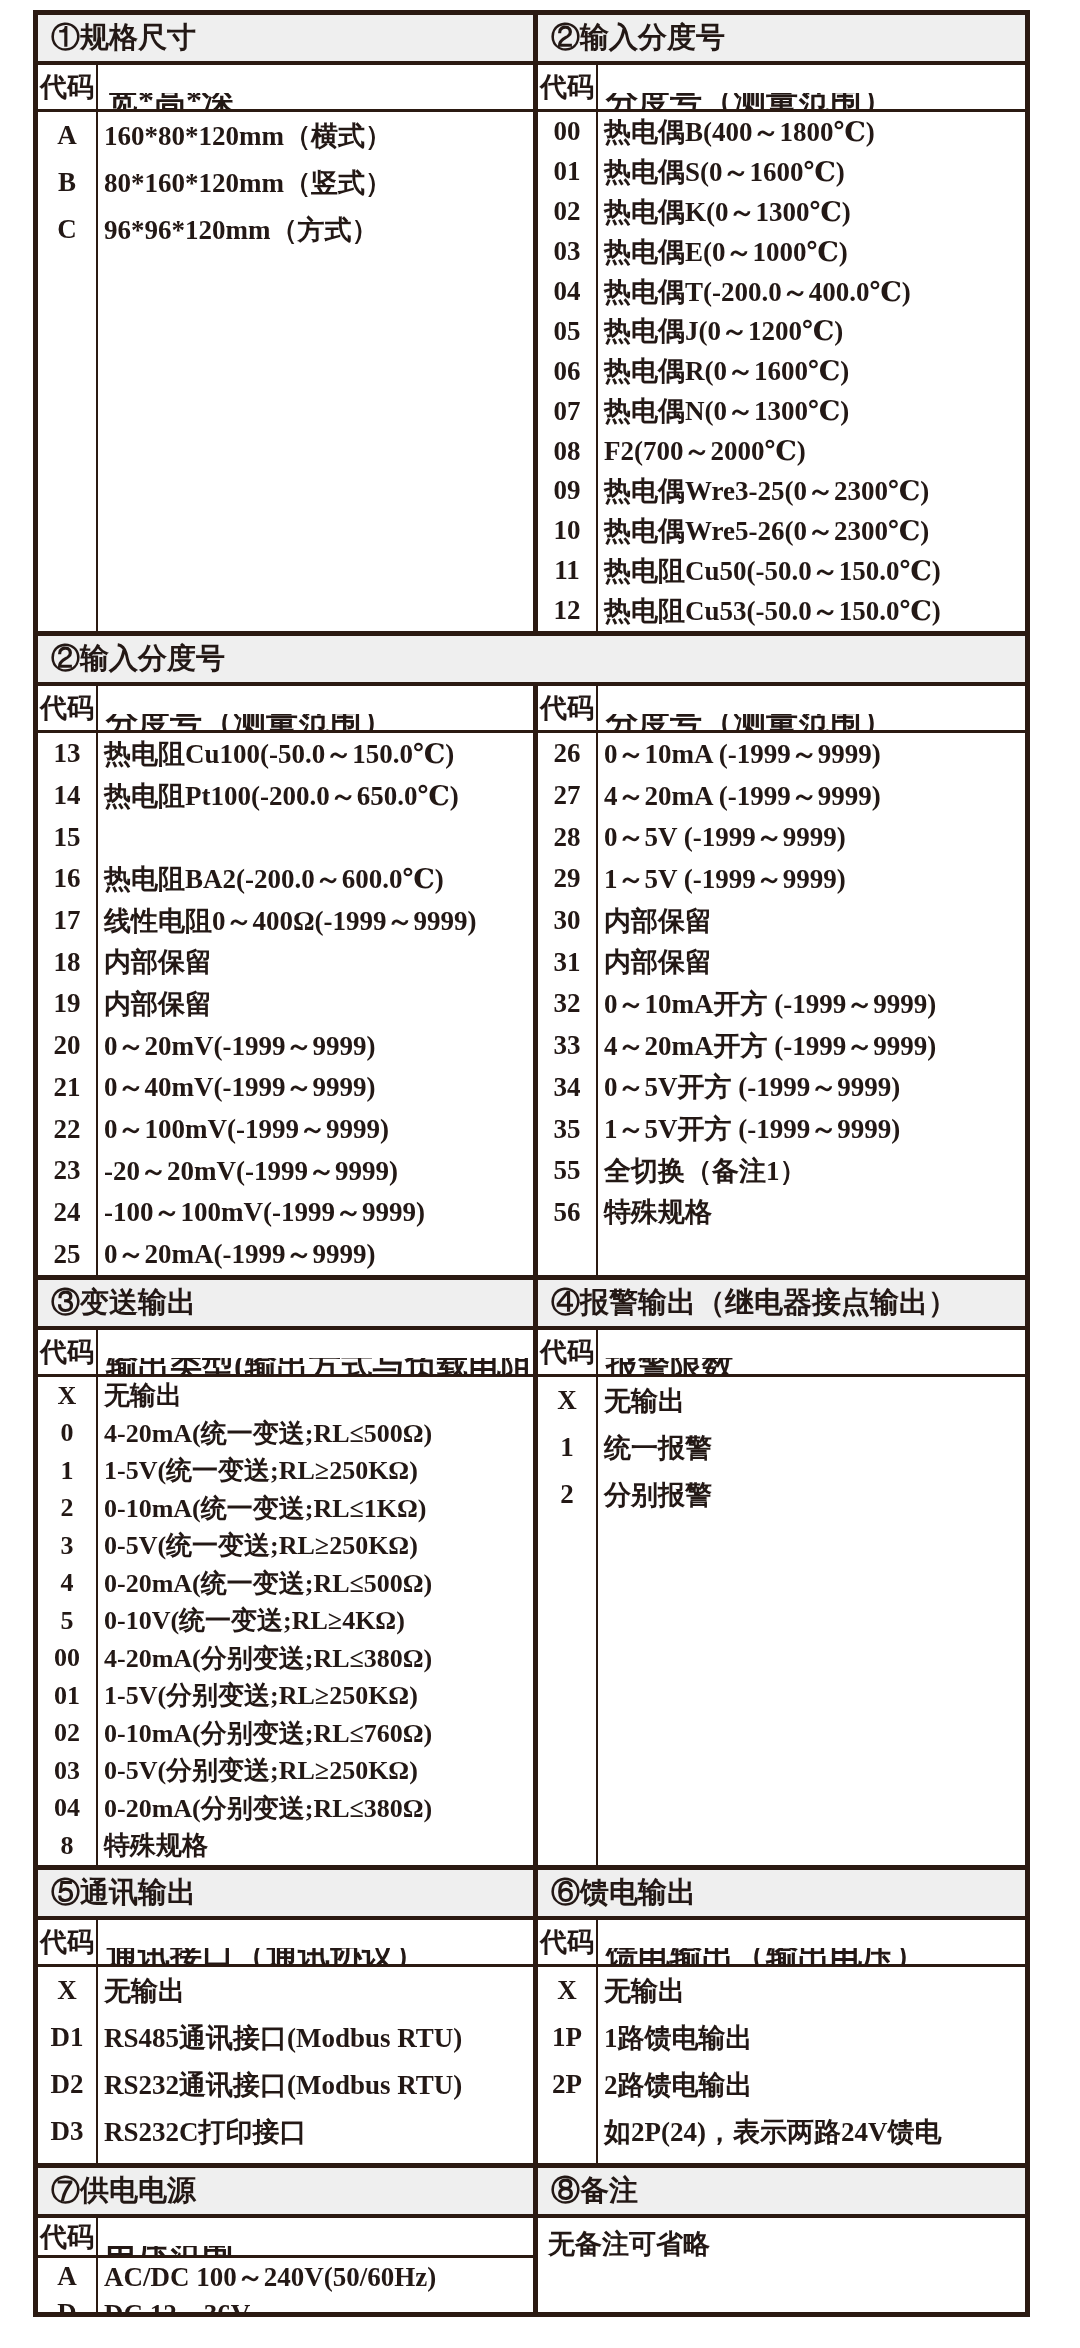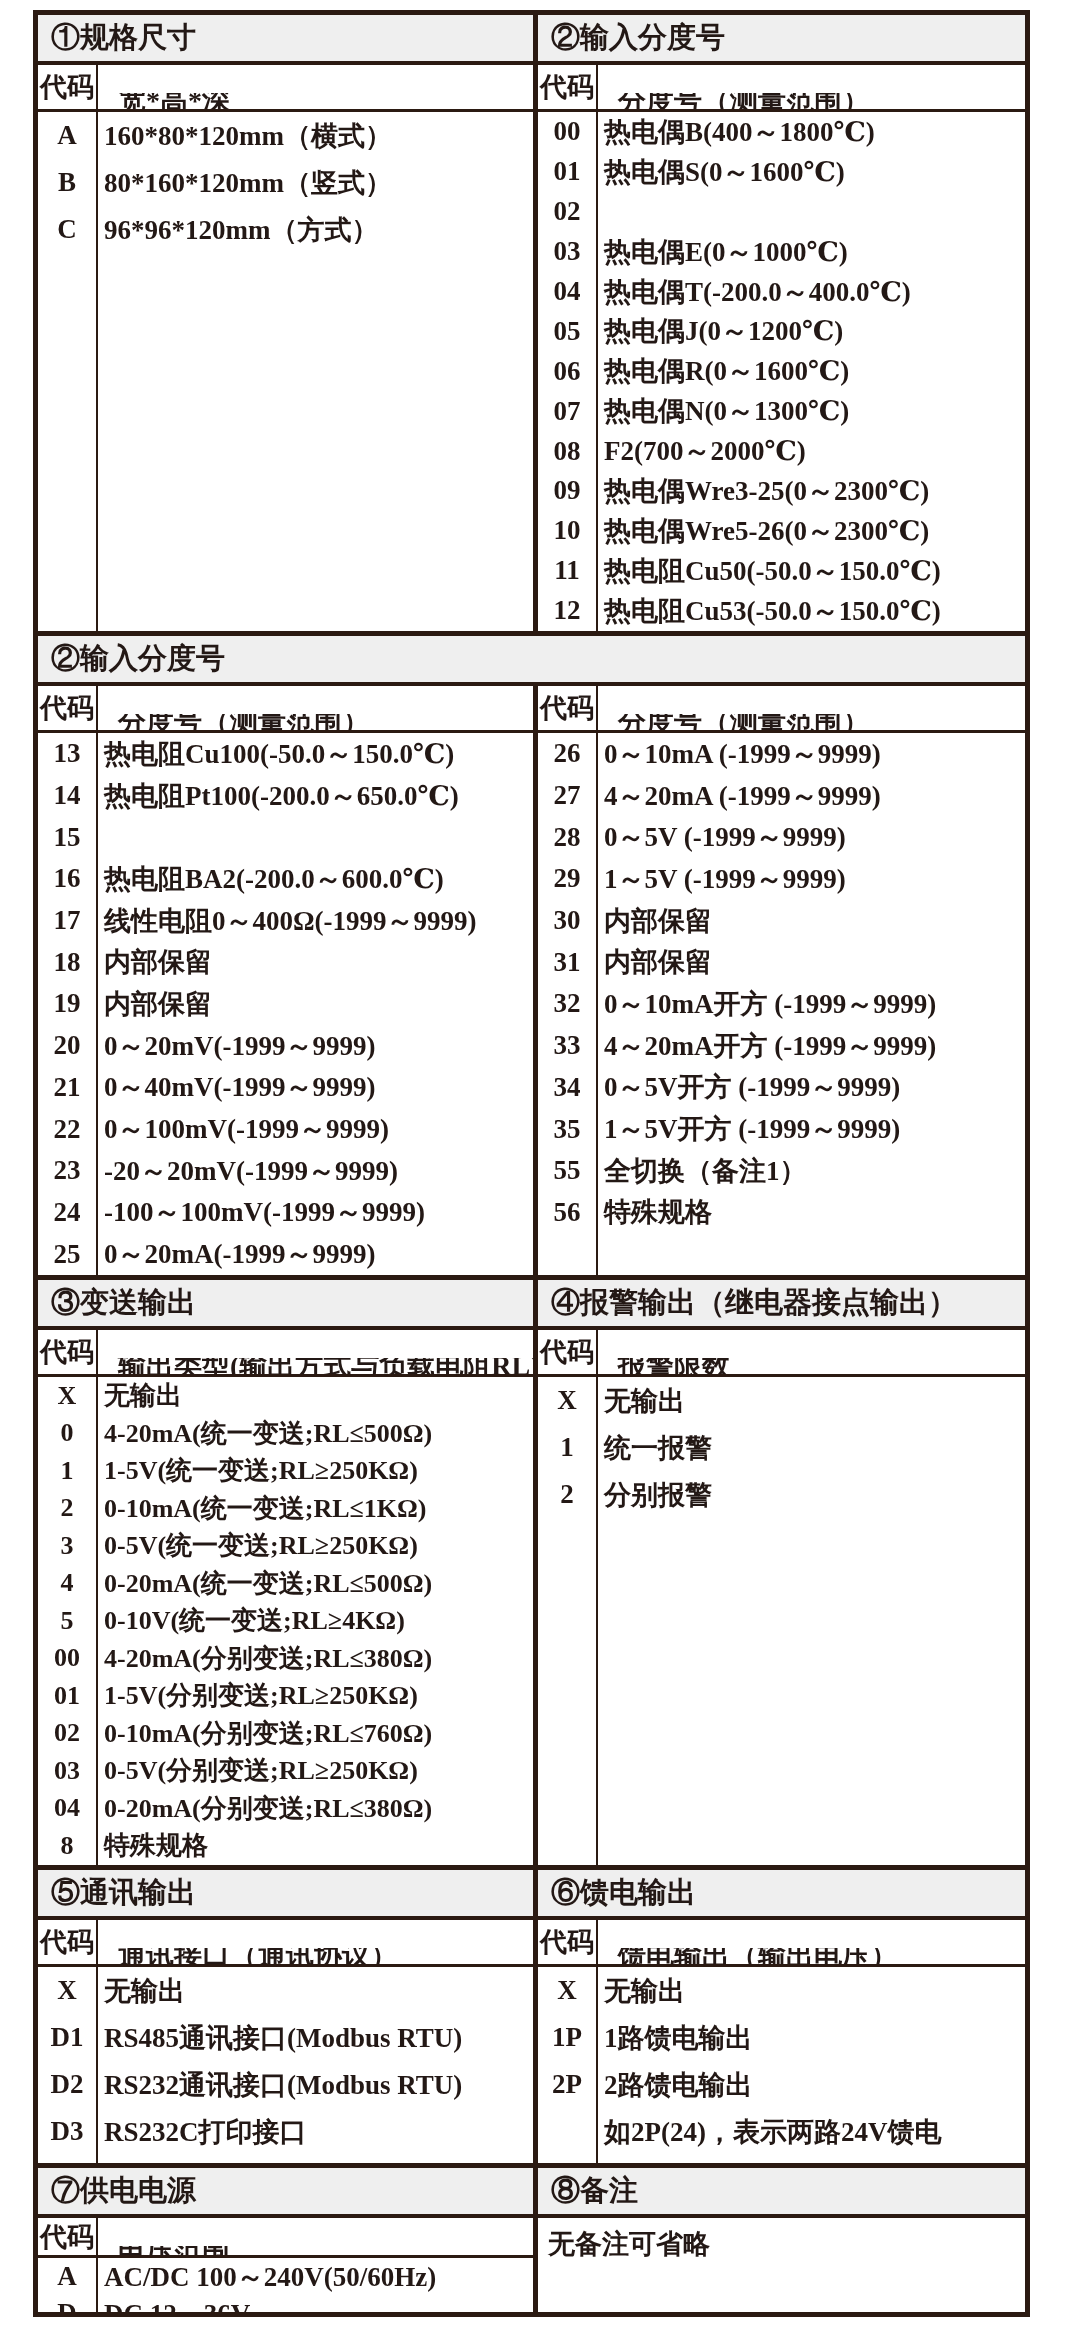--- a/index.html
+++ b/index.html
@@ -23,21 +23,21 @@
   .bandE .t{height:154px;}
   
   .hd{
     box-sizing:border-box;height:50px;flex:0 0 50px;background:#efefef;
     border-bottom:4px solid #2b1a12;font-size:29px;line-height:45px;
     padding-left:13px;white-space:nowrap;overflow:hidden;
   }
   
   .ch{box-sizing:border-box;height:47px;flex:0 0 47px;border-bottom:3px solid #2b1a12;display:flex;align-items:stretch;font-size:27px;font-family:Liberation Serif, serif;}
   .ch .code{box-sizing:border-box;flex:0 0 60px;width:60px;border-right:2px solid #2b1a12;display:flex;align-items:center;justify-content:center;}
-  .ch .val{flex:1;display:flex;align-items:center;padding-left:20px;white-space:nowrap;overflow:hidden;font-size:28px;margin-top:28px;}
+  .ch .val{flex:1;display:flex;align-items:center;padding-left:8px;white-space:nowrap;overflow:hidden;font-size:32px;margin-top:28px;}
   .chE{height:40px;flex:0 0 40px;}
   
   .body{position:relative;flex:1;overflow:hidden;display:flex;flex-direction:column;}
   .divider{position:absolute;left:58px;top:0;bottom:0;width:2px;background:#2b1a12;}
   .row{display:flex;align-items:stretch;font-size:27px;}
   .row .code{flex:0 0 58px;width:58px;display:flex;align-items:center;justify-content:center;}
   .row .val{flex:1;display:flex;align-items:center;padding-left:8px;white-space:nowrap;overflow:hidden;}
   .rowsA1 .row{height:47px;flex:0 0 47px;}
   .rowsA2 .row{height:39.9px;flex:0 0 39.9px;}
   .rowsB  .row{height:41.7px;flex:0 0 41.7px;}
@@ -97,20 +97,21 @@
             <div class="val">热电偶B(400～1800℃)</div>
           </div>
 
           <div class="row">
             <div class="code">01</div>
             <div class="val">热电偶S(0～1600℃)</div>
           </div>
 
           <div class="row">
             <div class="code">02</div>
+            <div class="val">热电偶K(0～1300℃)</div>
           </div>
 
           <div class="row">
             <div class="code">03</div>
             <div class="val">热电偶E(0～1000℃)</div>
           </div>
 
           <div class="row">
             <div class="code">04</div>
             <div class="val">热电偶T(-200.0～400.0℃)</div>

